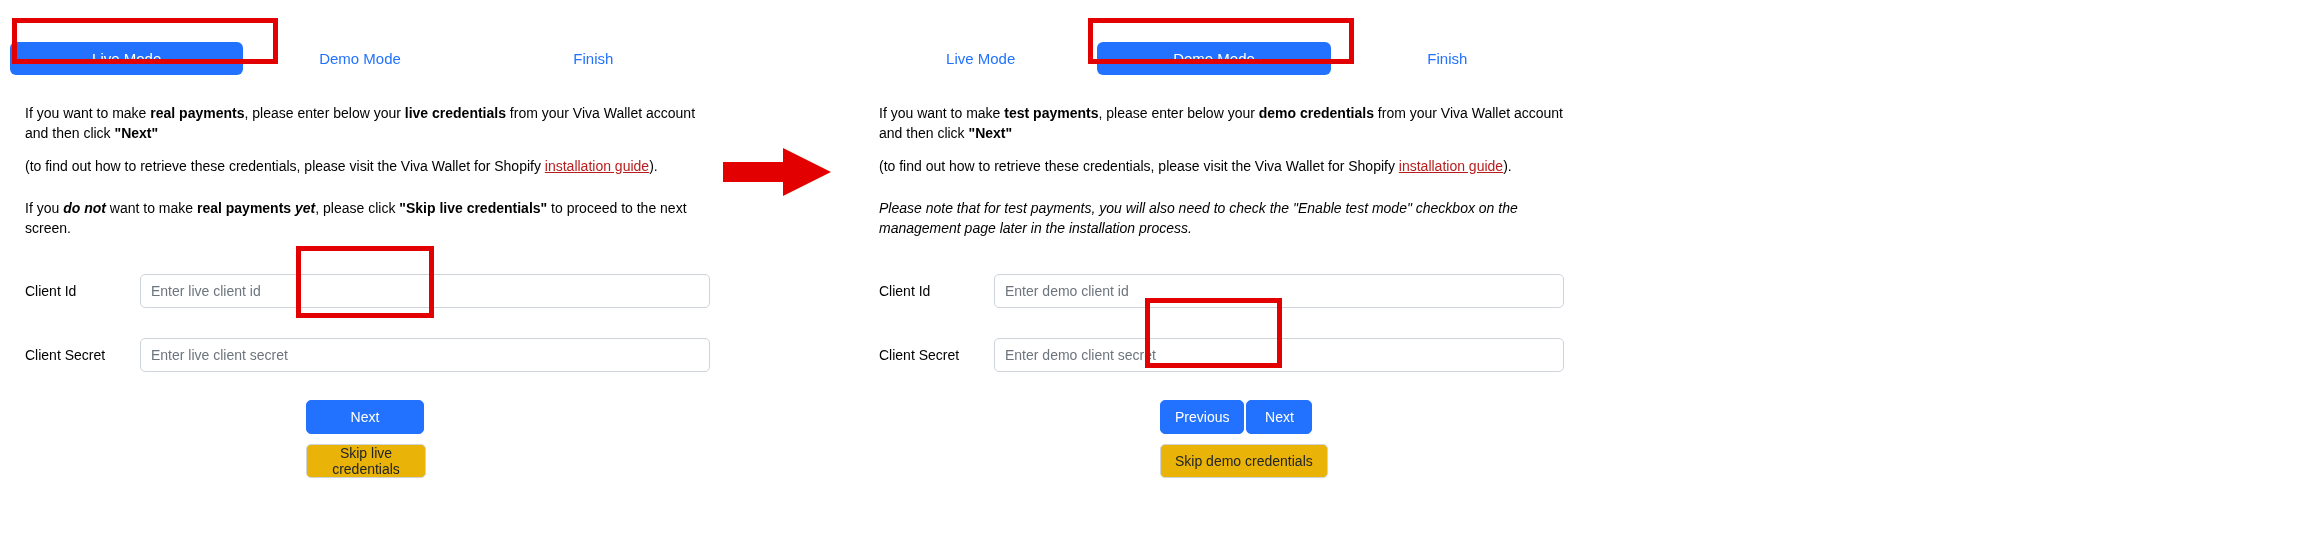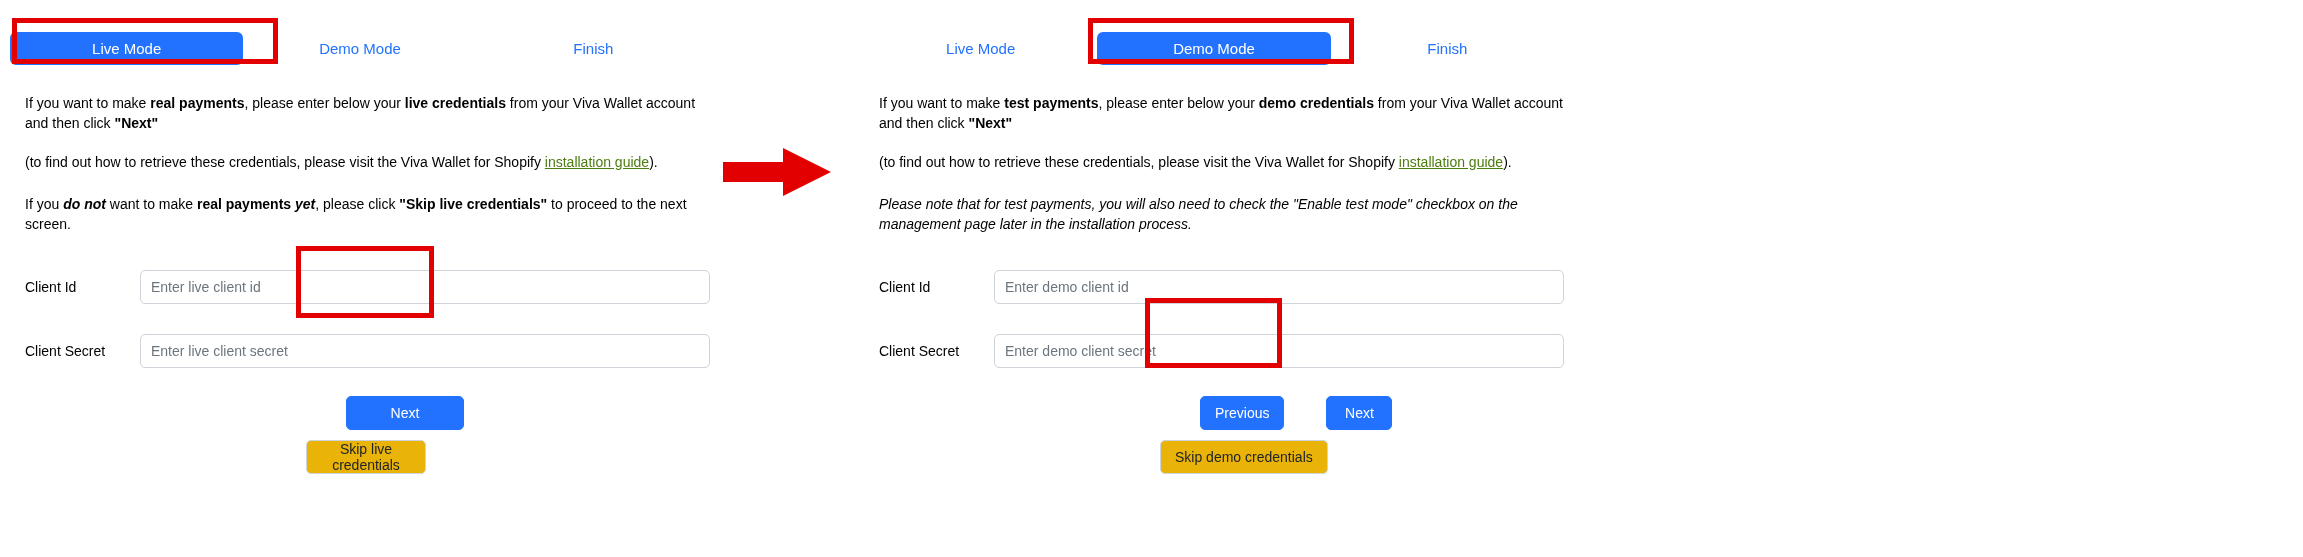--- a/index.html
+++ b/index.html
@@ -11,21 +11,21 @@
     color: #000;
     background: #fff;
   }
   .canvas {
     position: relative;
     width: 2303px;
     height: 557px;
   }
   .panel {
     position: absolute;
-    top: 4px;
+    top: 14px;
     width: 700px;
   }
   .panel.left { left: 10px; }
   .panel.right { left: 864px; }
   .tabs {
     display: flex;
     margin-top: 28px;
     margin-bottom: 28px;
   }
   .tabs .tab {
@@ -35,27 +35,27 @@
     font-size: 15px;
     color: #2272ff;
     cursor: pointer;
   }
   .tabs .tab.active {
     background: #2272ff;
     color: #fff;
     border-radius: 6px;
   }
   .para {
-    margin: 18px 0 6px 15px;
+    margin: 12px 0 6px 15px;
     line-height: 1.45;
     font-size: 14px;
   }
   .para.italic { font-style: italic; }
   .para.spacer-top { margin-top: 22px; }
-  a { color: #4d7c0f; }
+  a { color: #b91c1c; }
   .form-row {
     display: flex;
     align-items: center;
     margin-top: 30px;
     margin-left: 15px;
   }
   .form-row:first-of-type { margin-top: 34px; }
   .form-label {
     width: 115px;
     font-size: 14px;
@@ -86,21 +86,21 @@
     padding: 0 14px;
     border-radius: 5px;
     font-size: 14px;
     cursor: pointer;
     display: inline-flex;
     align-items: center;
     justify-content: center;
     border: 1px solid transparent;
     min-width: 66px;
   }
-  .btn.primary { background: #2272ff; color: #fff; border-color: #2272ff; margin-left: 40px; }
+  .btn.primary { background: #2272ff; color: #fff; border-color: #2272ff; }
   .btn.wide { width: 118px; }
   .btn.secondary { background: #eab308; color: #212529; border: 1px solid #ced4da; }
   .highlight-box {
     position: absolute;
     border: 5px solid #e30000;
     background: transparent;
     pointer-events: none;
   }
   
   .hl-left-tab { top: 18px; left: 12px; width: 266px; height: 46px; }

